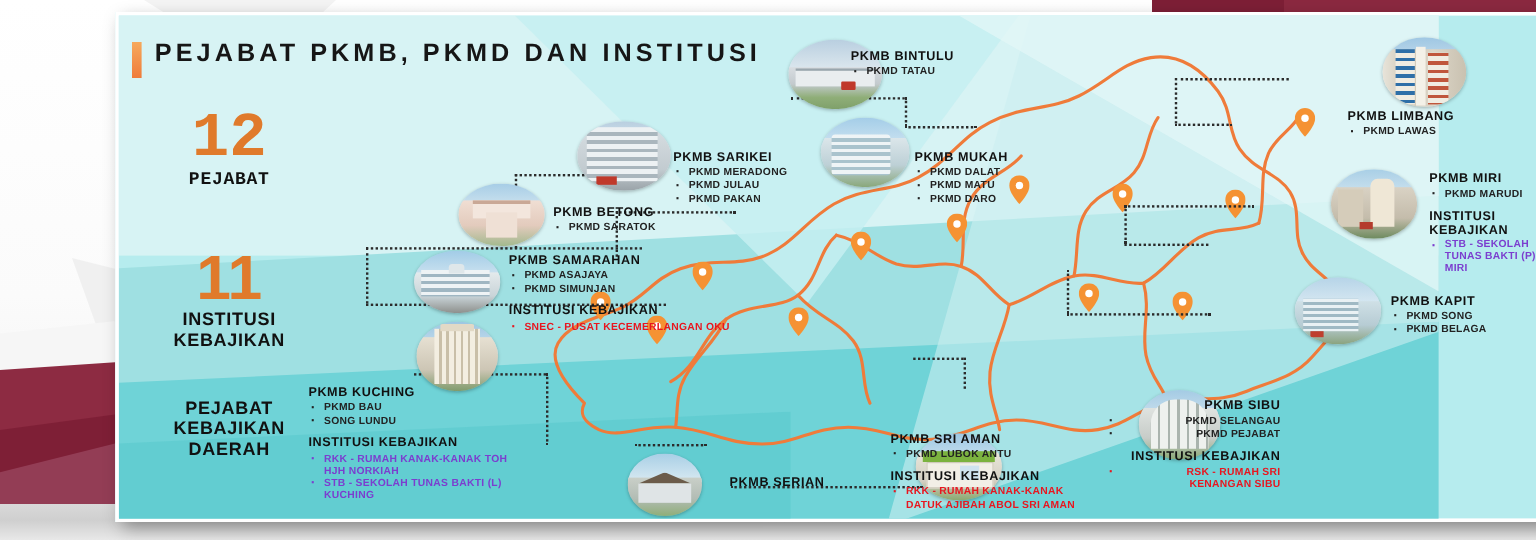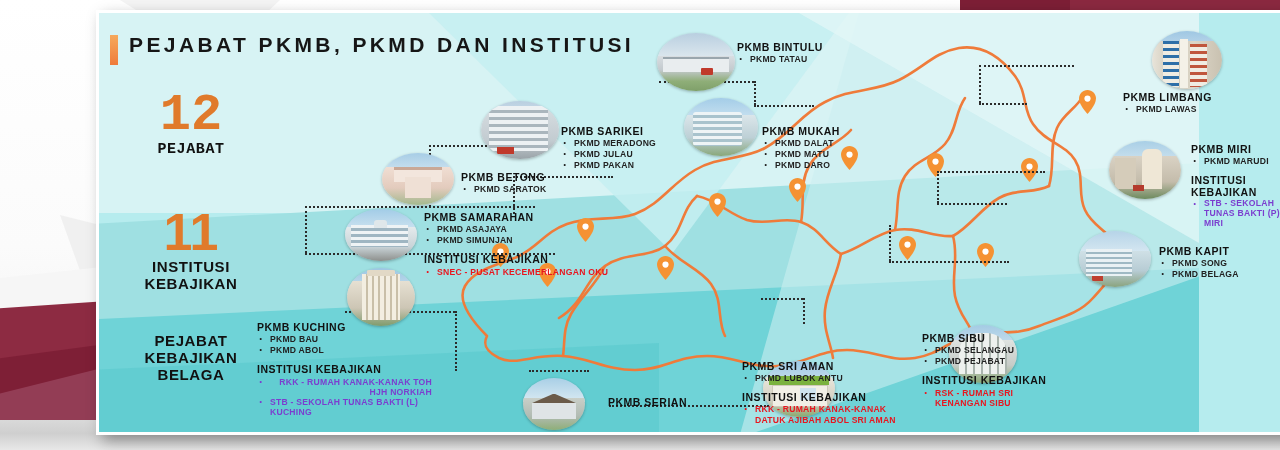--- a/index.html
+++ b/index.html
@@ -195,21 +195,21 @@
       <div class="num">11</div>
       <div class="lbl">
         <div>INSTITUSI</div>
         <div>KEBAJIKAN</div>
       </div>
     </div>
     <div class="stat" id="stat-2">
       <div class="lbl">
         <div>PEJABAT</div>
         <div>KEBAJIKAN</div>
-        <div>BELAGA</div>
+        <div>DAERAH</div>
       </div>
     </div>
 
     <div id="map">
       <svg viewBox="0 0 800 420" xmlns="http://www.w3.org/2000/svg">
         <g fill="none" stroke="#ef7b3a" stroke-width="2.6" stroke-linejoin="round" stroke-linecap="round">
 
           <path d="M 88,318 C 70,300 58,282 66,268 C 76,250 104,246 120,238
                    C 140,228 146,214 168,206 C 192,197 214,204 236,196
                    C 262,186 272,166 296,152 C 320,138 344,142 366,130
@@ -428,21 +428,21 @@
       <div style="position:absolute;left:12%;top:42%;width:76%;height:36%;background:#f2efe6;border:1px solid #cfcabb;"></div>
       <div style="position:absolute;left:52%;top:48%;width:22%;height:22%;background:#cfe3ef;"></div>
     </div>
 
     <div class="photo" style="left:850px;top:312px;width:68px;height:58px;">
       <div class="sky" style="background:linear-gradient(180deg,#a4cbe4,#d2e4ef);"></div>
       <div class="bld" style="height:74%;background:linear-gradient(180deg,#dfe3e0 0%,#c7ccc8 58%,#8aa876 100%);"></div>
       <div style="position:absolute;left:14%;top:14%;width:72%;height:70%;background:repeating-linear-gradient(90deg,#eef1ee 0 6px,#aab4ae 6px 8px);border-radius:20px 20px 0 0;"></div>
     </div>
 
-    <div class="lblock" style="left:638px;top:28px;">
+    <div class="lblock" style="left:610px;top:28px;">
       <div class="lh">PKMB BINTULU</div>
       <div class="li">PKMD TATAU</div>
     </div>
 
     <div class="lblock" style="left:1024px;top:78px;">
       <div class="lh">PKMB LIMBANG</div>
       <div class="li">PKMD LAWAS</div>
     </div>
 
     <div class="lblock" style="left:1092px;top:130px;width:96px;">
@@ -481,39 +481,39 @@
 
     <div class="lblock" style="left:1060px;top:232px;">
       <div class="lh">PKMB KAPIT</div>
       <div class="li">PKMD SONG</div>
       <div class="li">PKMD BELAGA</div>
     </div>
 
     <div class="lblock" style="left:158px;top:308px;width:175px;">
       <div class="lh">PKMB KUCHING</div>
       <div class="li">PKMD BAU</div>
-      <div class="li">PKMD ABOL</div>
+      <div class="li">SONG LUNDU</div>
       <div class="sub-h">INSTITUSI KEBAJIKAN</div>
-      <div class="li wrap purple" style="line-height:1.18;text-align:right;">RKK - RUMAH KANAK-KANAK TOH HJH NORKIAH</div>
+      <div class="li wrap purple" style="line-height:1.18;">RKK - RUMAH KANAK-KANAK TOH HJH NORKIAH</div>
       <div class="li wrap purple" style="line-height:1.18;">STB - SEKOLAH TUNAS BAKTI (L) KUCHING</div>
 
     </div>
 
     <div class="lblock" style="left:490px;top:383px;padding-left:19px;">
       <div class="lh">PKMB SERIAN</div>
     </div>
 
     <div class="lblock" style="left:643px;top:347px;width:170px;">
       <div class="lh">PKMB SRI AMAN</div>
       <div class="li">PKMD LUBOK ANTU</div>
       <div class="sub-h">INSTITUSI KEBAJIKAN</div>
       <div class="li wrap red" style="line-height:1.18;">RKK - RUMAH KANAK-KANAK DATUK AJIBAH ABOL SRI AMAN</div>
     </div>
 
-    <div class="lblock" style="left:823px;top:319px;width:145px;">
+    <div class="lblock" style="left:823px;top:319px;width:145px;text-align:right;">
       <div class="lh">PKMB SIBU</div>
       <div class="li">PKMD SELANGAU</div>
       <div class="li">PKMD PEJABAT</div>
       <div class="sub-h">INSTITUSI KEBAJIKAN</div>
       <div class="li wrap red" style="line-height:1.18;">RSK - RUMAH SRI KENANGAN SIBU</div>
     </div>
 
     <div class="pagenum">9</div>
   </div>
 </div>

